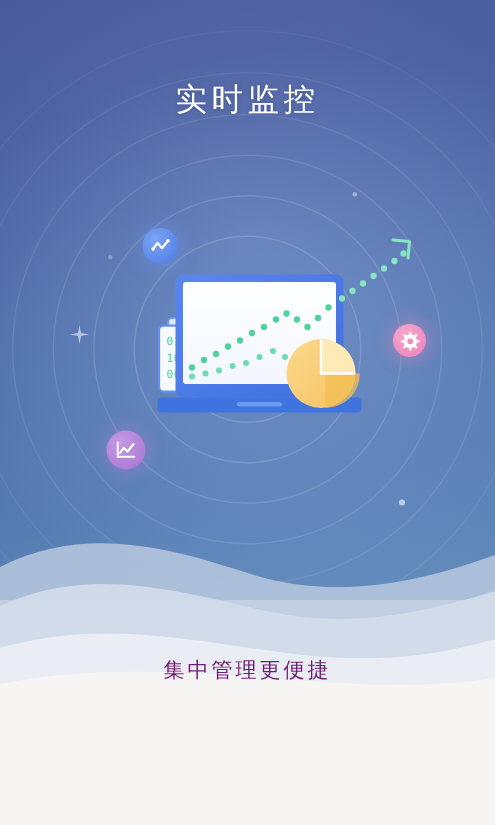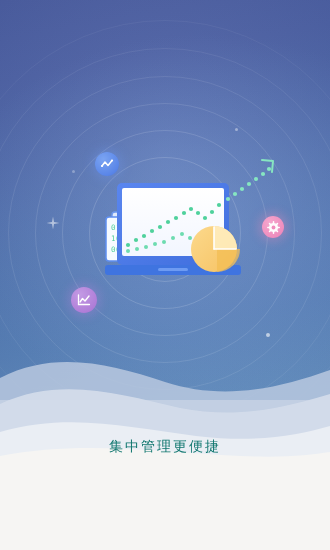--- a/index.html
+++ b/index.html
@@ -45,21 +45,21 @@
 
   
   .title{
     position:absolute;left:0;top:52px;width:330px;text-align:center;
     color:#ffffff;font-size:21px;letter-spacing:3px;font-weight:400;
     text-shadow:0 1px 3px rgba(35,55,105,0.35);
   }
   
   .caption{
     position:absolute;left:0;top:438px;width:330px;text-align:center;
-    color:#0f766e;font-size:14px;letter-spacing:2px;font-weight:400;
+    color:#701a75;font-size:14px;letter-spacing:2px;font-weight:400;
   }
 
   
   .art{position:absolute;left:0;top:0;width:330px;height:400px;}
   .art svg{display:block;}
 
   
   .badge{
     position:absolute;border-radius:50%;
     display:flex;align-items:center;justify-content:center;
@@ -235,15 +235,16 @@
 
   <div class="waves">
     <svg viewBox="0 0 330 230" preserveAspectRatio="none" xmlns="http://www.w3.org/2000/svg">
       <path d="M0 58 C 55 30, 110 44, 165 62 C 220 80, 275 70, 330 50 L330 230 L0 230 Z" fill="#b9c8df" opacity="0.85"></path>
       <path d="M0 84 C 60 56, 120 74, 180 88 C 240 100, 290 86, 330 74 L330 230 L0 230 Z" fill="#d4dcea" opacity="0.92"></path>
       <path d="M0 112 C 70 92, 130 108, 196 116 C 255 123, 295 116, 330 106 L330 230 L0 230 Z" fill="#eaeef4"></path>
       <path d="M0 136 C 80 120, 160 132, 240 136 C 285 138, 310 135, 330 132 L330 230 L0 230 Z" fill="#f6f5f3"></path>
     </svg>
   </div>
 
+  <div class="title">实时监控</div>
   <div class="caption">集中管理更便捷</div>
 
 </div>
 
 </body></html>

